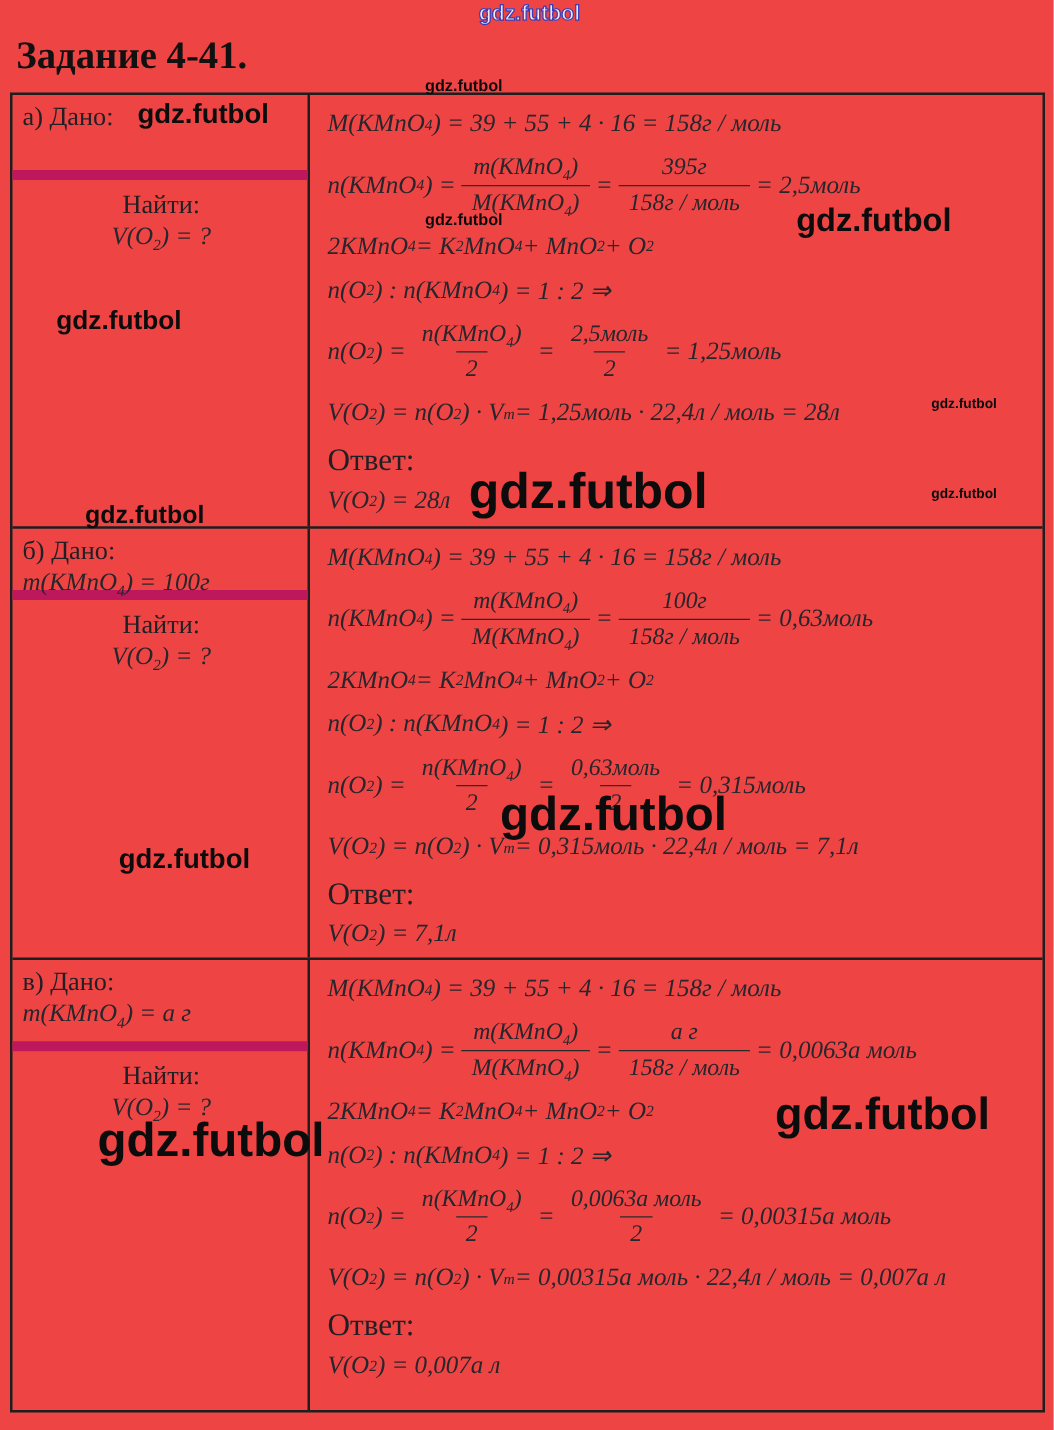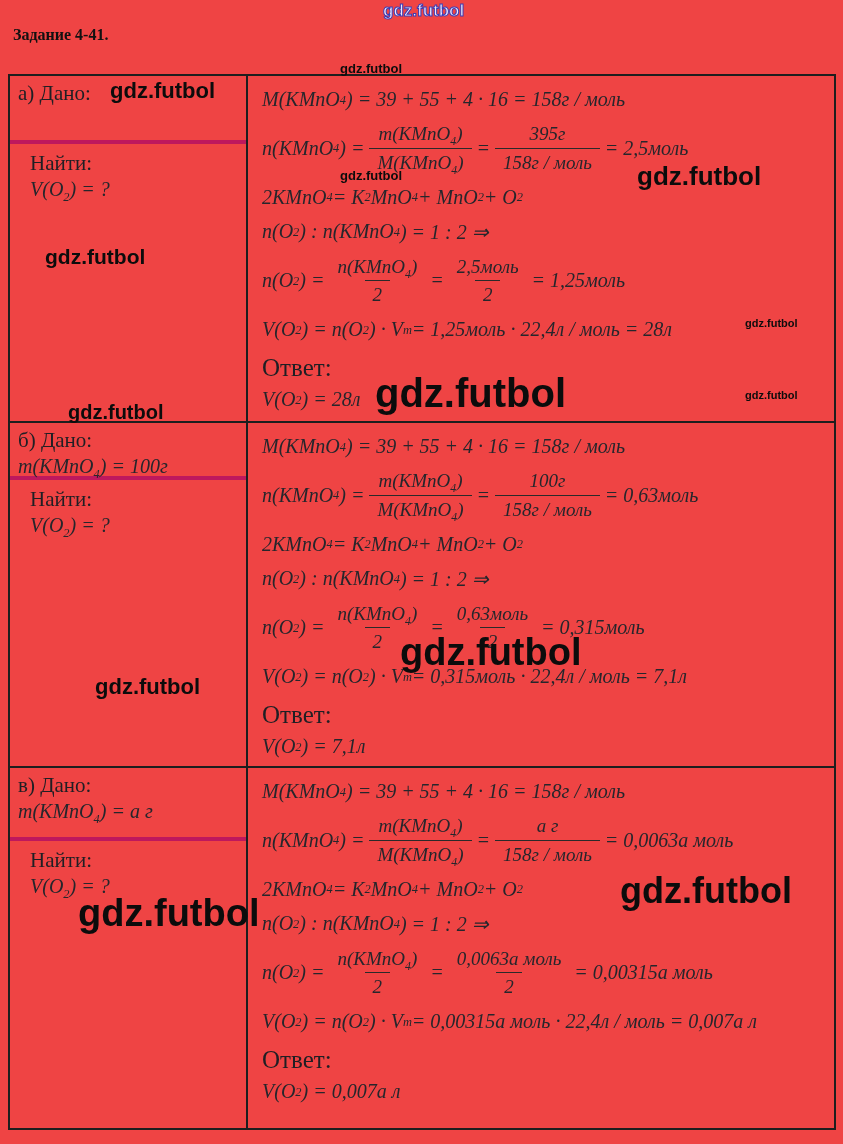--- a/index.html
+++ b/index.html
@@ -2,36 +2,36 @@
 <html><head>
 <meta charset="utf-8">
 <style>
   html,body{margin:0;padding:0;background:#fff;}
   .page{position:relative;width:843px;height:1144px;background:#ef4444;overflow:hidden;
         font-family:"Liberation Serif",serif;color:#222;}
   .wm{font-family:"Liberation Sans",sans-serif;white-space:nowrap;line-height:1;}
   .wm-top{position:absolute;left:383px;top:2px;font-size:17px;font-weight:700;
           color:#e9e9fb;-webkit-text-stroke:1px #3a3ab5;}
   .wm-float{position:absolute;color:#0c0c0c;}
-  .page-title{position:absolute;left:13px;top:26px;font-size:16px;font-weight:700;color:#111;margin:0;}
+  .page-title{position:absolute;left:13px;top:26px;font-size:31px;font-weight:700;color:#111;margin:0;}
   .solution-table{position:absolute;left:8px;top:74px;width:828px;border:2px solid #1e1e1e;
                   box-sizing:border-box;}
   .t-row{display:flex;border-bottom:2px solid #1e1e1e;box-sizing:border-box;}
   .t-row:last-child{border-bottom:none;}
   .t-row:nth-child(1){height:347px;}
   .t-row:nth-child(2){height:345px;}
   .t-row:nth-child(3){height:360px;}
   .cell-left{width:238px;border-right:2px solid #1e1e1e;box-sizing:border-box;display:flex;
              flex-direction:column;}
   .cell-right{flex:1;box-sizing:border-box;padding:4px 6px 4px 14px;}
-  .given-section{border-bottom:4px solid #be185d;box-sizing:border-box;padding:4px 6px 6px 8px;}
+  .given-section{border-bottom:8px solid #be185d;box-sizing:border-box;padding:4px 6px 6px 8px;}
   .t-row:nth-child(1) .given-section{height:68px;}
   .t-row:nth-child(2) .given-section{height:57px;}
   .t-row:nth-child(3) .given-section{height:73px;}
-  .find-section{padding:6px 6px 2px 20px;}
+  .find-section{padding:6px 6px 2px 8px;text-align:center;}
   .plain-label{font-size:21px;color:#1f1f24;line-height:1.25;}
   .eq{font-style:italic;font-size:20px;color:#26262c;line-height:1.3;}
   .sol-line{display:flex;align-items:center;margin-top:11px;font-style:italic;
             font-size:20px;color:#26262c;}
   .sol-line.first{margin-top:8px;}
   .sol-line.answer-label{font-style:normal;font-size:25px;color:#1f1f24;margin-top:13px;}
   .sol-line.after-answer{margin-top:6px;}
   .frac{display:inline-flex;flex-direction:column;align-items:center;margin:0 5px;
         vertical-align:middle;font-size:19px;}
   .frac .num{padding:0 8px 2px 8px;line-height:1.25;}

